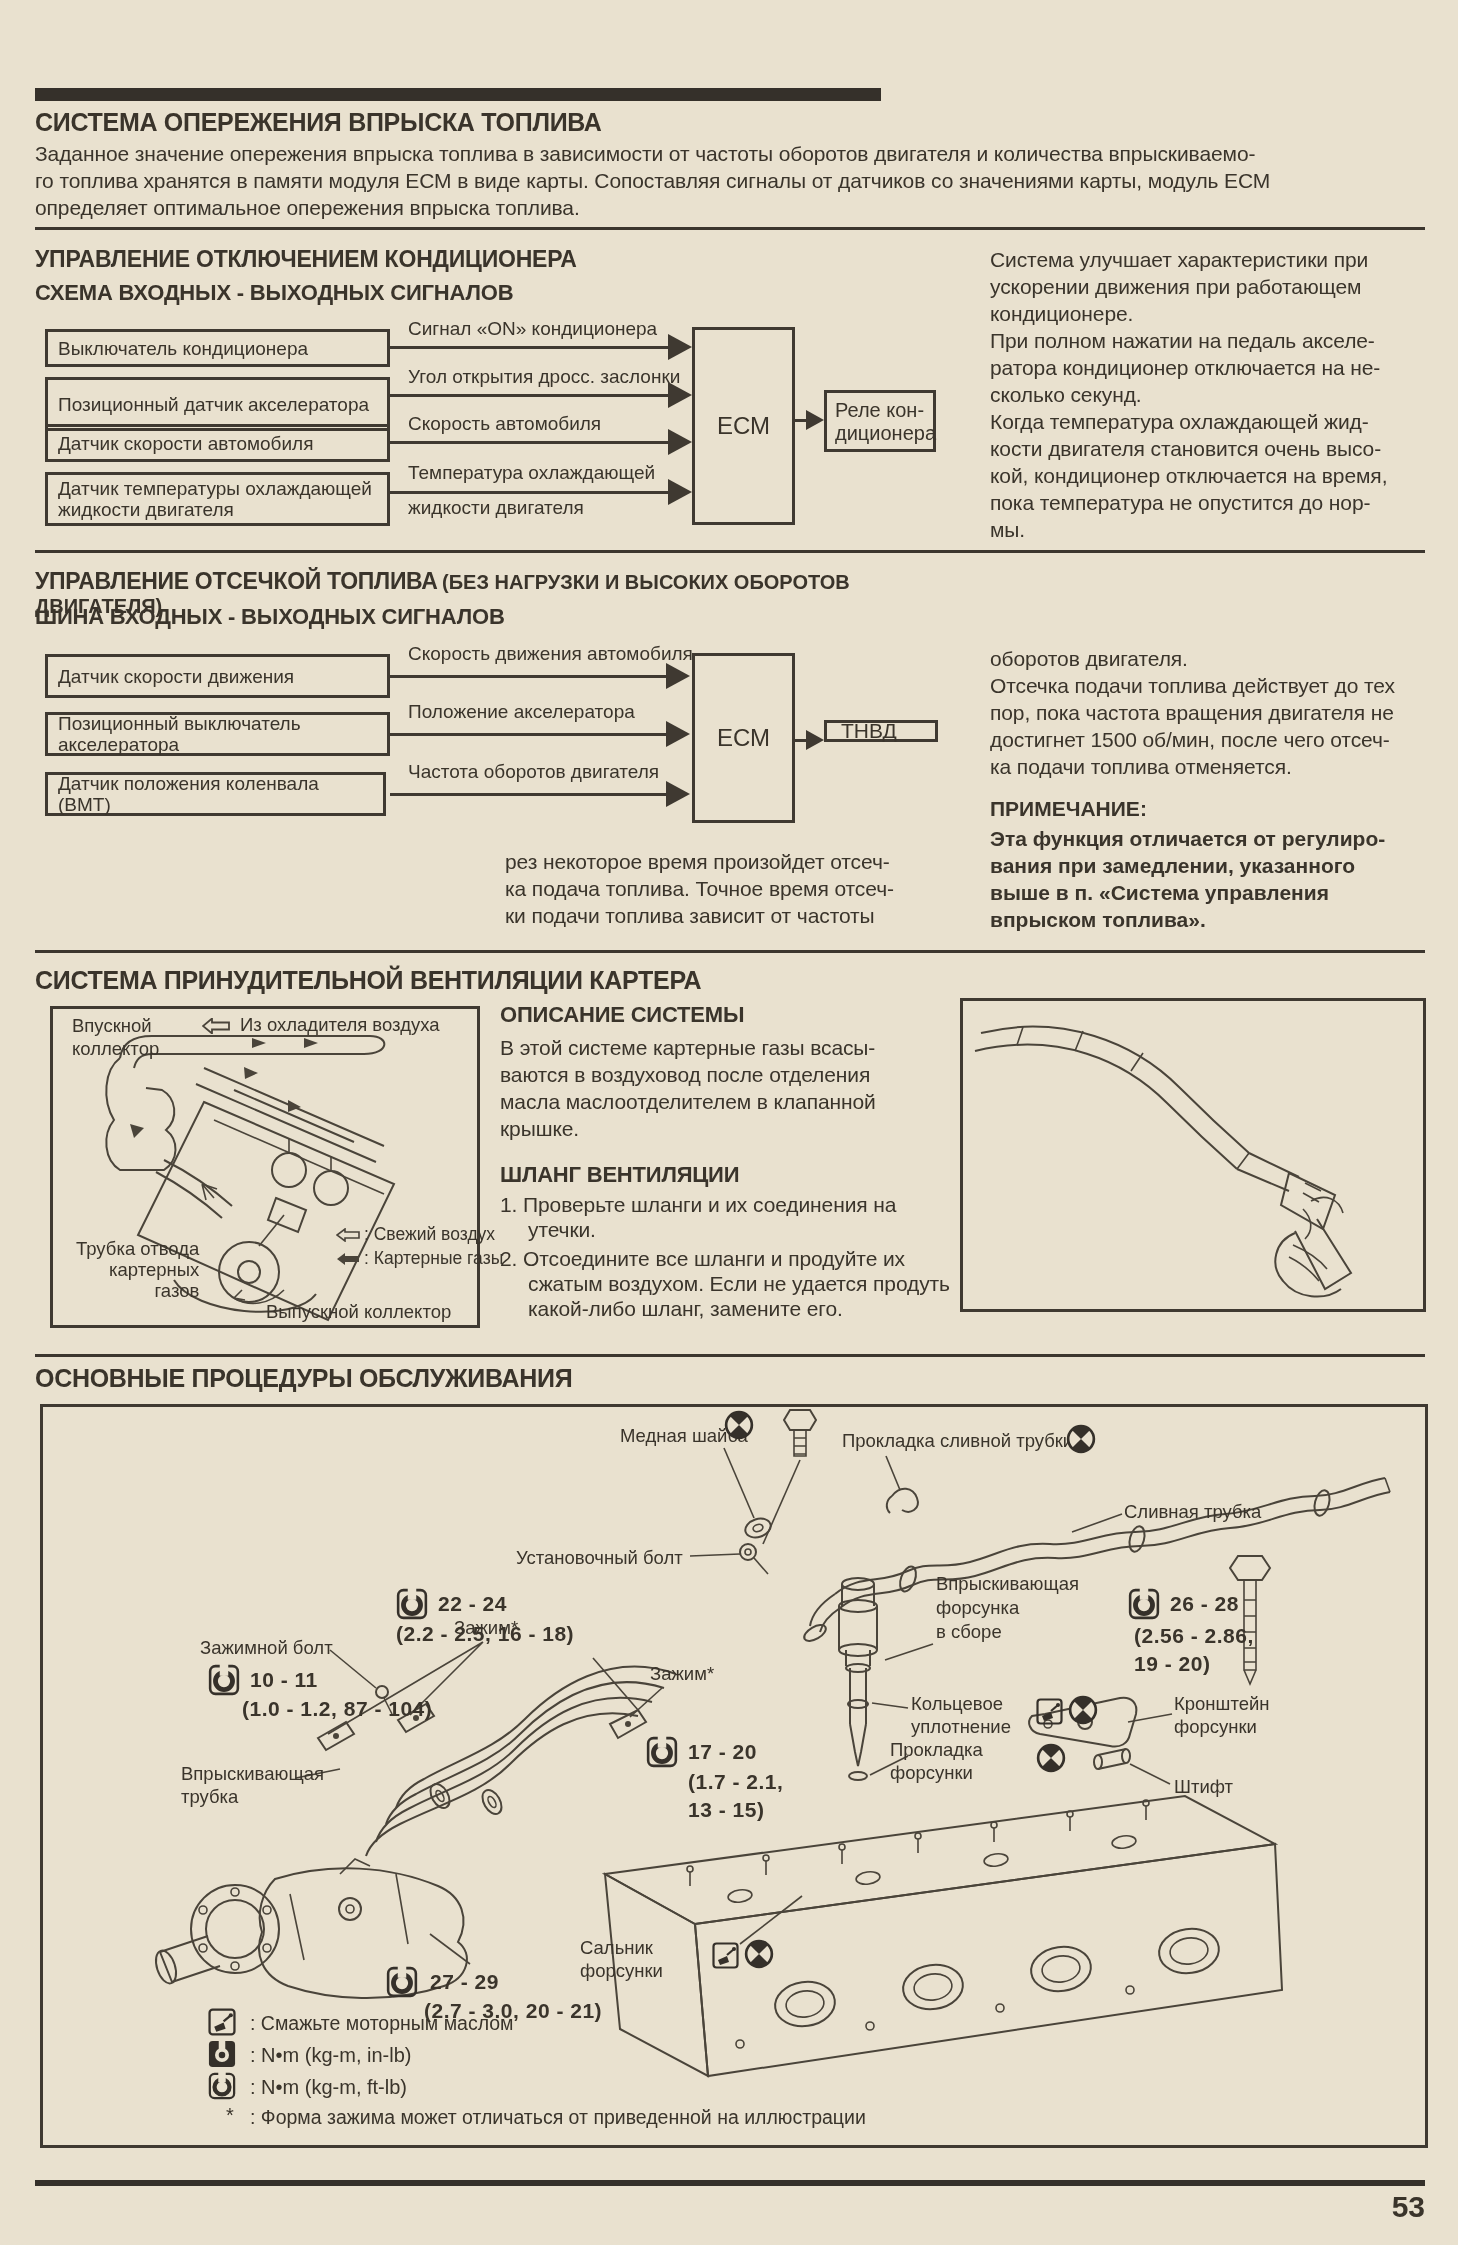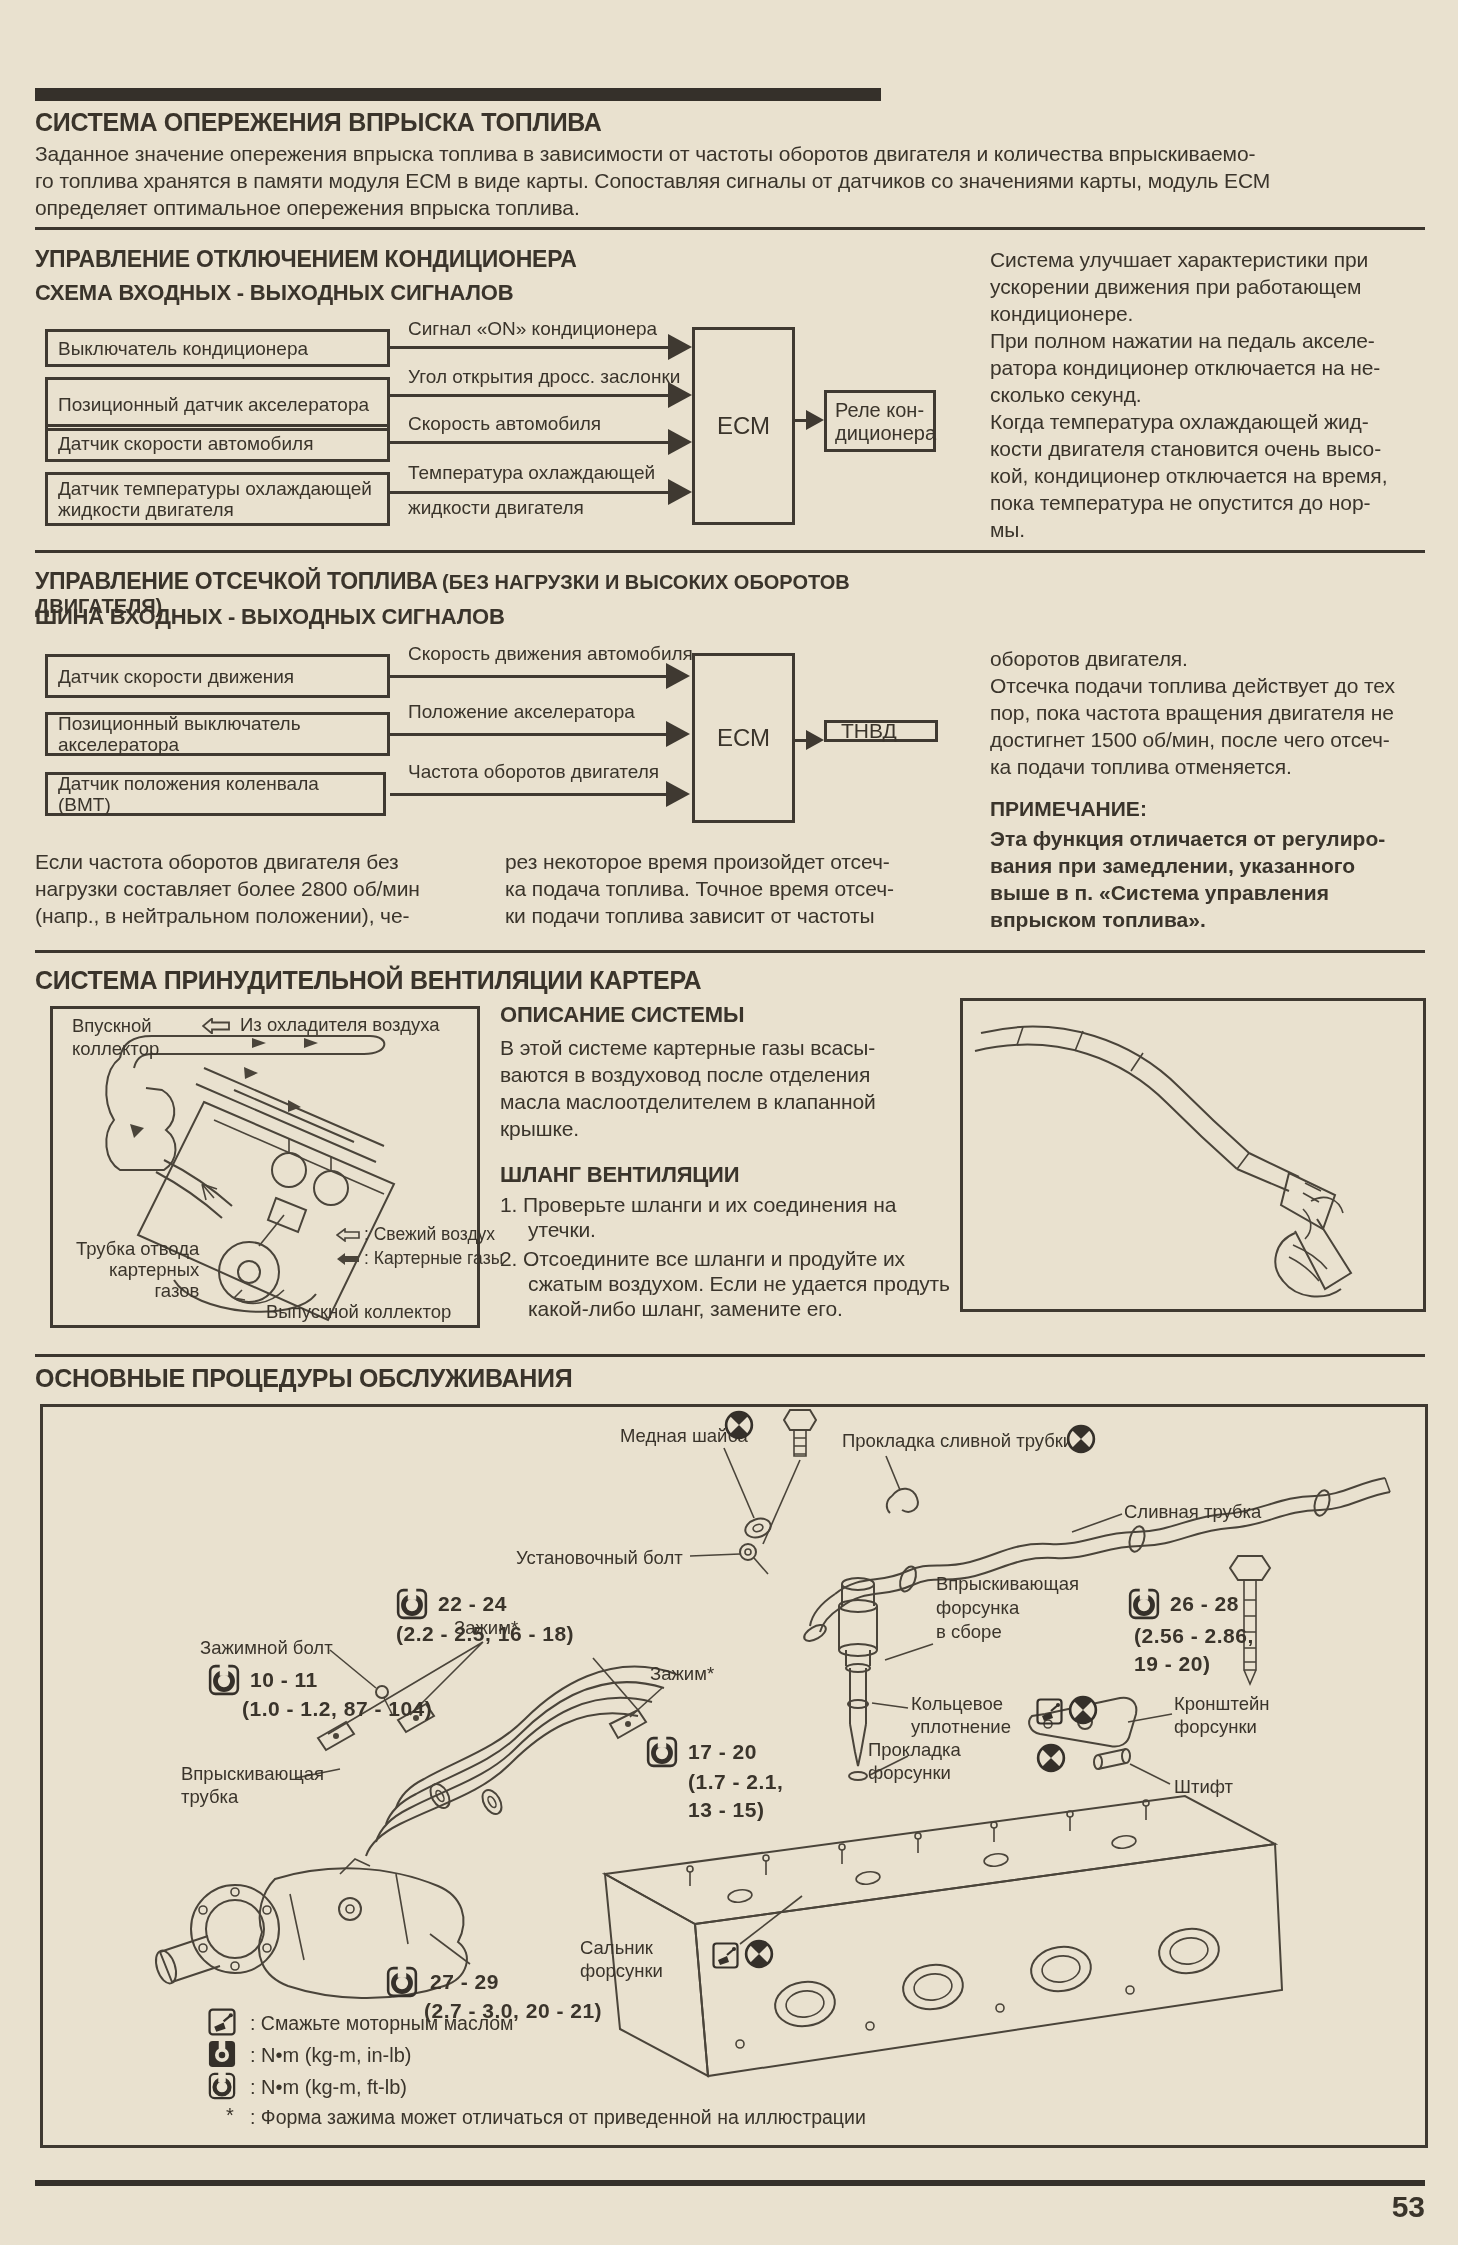--- a/index.html
+++ b/index.html
@@ -133,23 +133,20 @@
 
   <div class="abs ecm" style="left:692px;top:653px;width:103px;height:170px;">
       <span>ЕСМ</span>
     </div>
   <div class="abs hline" style="left:795px;top:739px;width:12px;"></div>
   <div class="abs ahead ars" style="left:806px;top:730px;"></div>
   <div class="abs ecm" style="left:824px;top:720px;width:114px;height:22px;font-size:21px;justify-content:flex-start;padding-left:14px;">
       <span>ТНВД</span>
     </div>
 
-  <div class="abs t pre" style="left:35px;top:848px;width:440px;">Если частота оборотов двигателя без
-нагрузки составляет более 2800 об/мин
-(напр., в нейтральном положении), че-</div>
   <div class="abs t pre" style="left:505px;top:848px;width:440px;">рез некоторое время произойдет отсеч-
 ка подача топлива. Точное время отсеч-
 ки подачи топлива зависит от частоты</div>
 
   <div class="abs t pre" style="left:990px;top:645px;width:438px;">оборотов двигателя.
 Отсечка подачи топлива действует до тех
 пор, пока частота вращения двигателя не
 достигнет 1500 об/мин, после чего отсеч-
 ка подачи топлива отменяется.</div>
   <div class="abs note" style="left:990px;top:795px;">ПРИМЕЧАНИЕ:</div>
@@ -388,21 +385,21 @@
 в сборе</div>
   <div class="abs lbl" style="left:454px;top:1616px;">Зажим*</div>
   <div class="abs lbl" style="left:650px;top:1662px;">Зажим*</div>
   <div class="abs lbl" style="left:200px;top:1636px;">Зажимной болт</div>
   <div class="abs lbl pre" style="left:181px;top:1762px;">Впрыскивающая
 трубка</div>
   <div class="abs lbl pre" style="left:911px;top:1692px;">Кольцевое
 уплотнение</div>
   <div class="abs lbl pre" style="left:1174px;top:1692px;">Кронштейн
 форсунки</div>
-  <div class="abs lbl pre" style="left:868px;top:1738px;">Прокладка
+  <div class="abs lbl pre" style="left:890px;top:1738px;">Прокладка
 форсунки</div>
   <div class="abs lbl" style="left:1174px;top:1775px;">Штифт</div>
   <div class="abs lbl pre" style="left:580px;top:1936px;">Сальник
 форсунки</div>
 
   <svg class="abs" style="left:1036px;top:1698px;" width="27" height="27" viewBox="0 0 27 27">
       <rect x="1.5" y="1.5" width="24" height="24" rx="3" fill="none" stroke="#35302a" stroke-width="2.2"></rect>
       <path d="M6,18 l9,-4 2,6 -9,3 z" fill="#35302a"></path>
       <path d="M15,13 l7,-6" stroke="#35302a" stroke-width="2.2"></path>
       <circle cx="22" cy="7" r="2" fill="#35302a"></circle>

